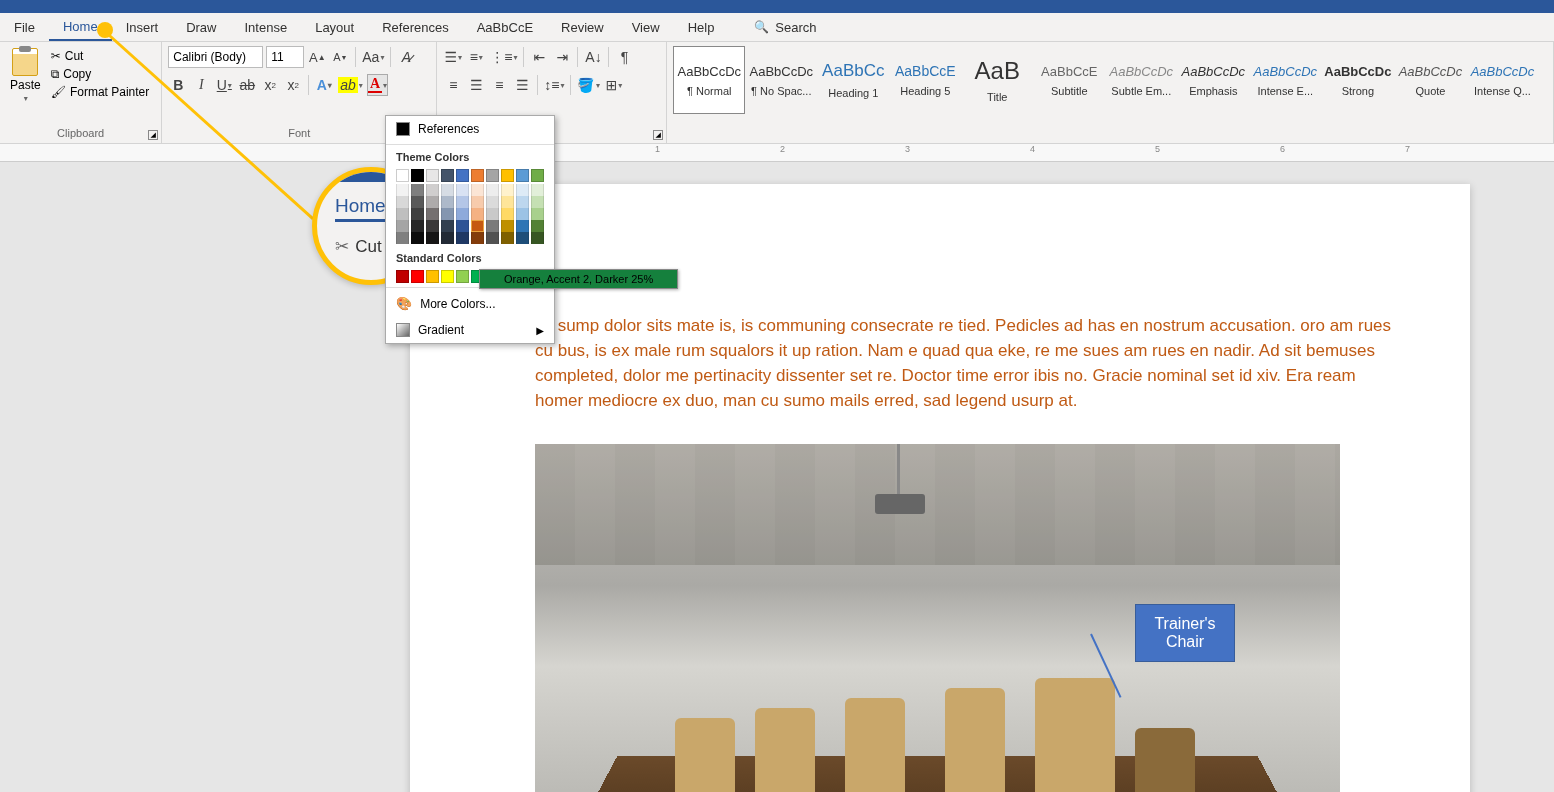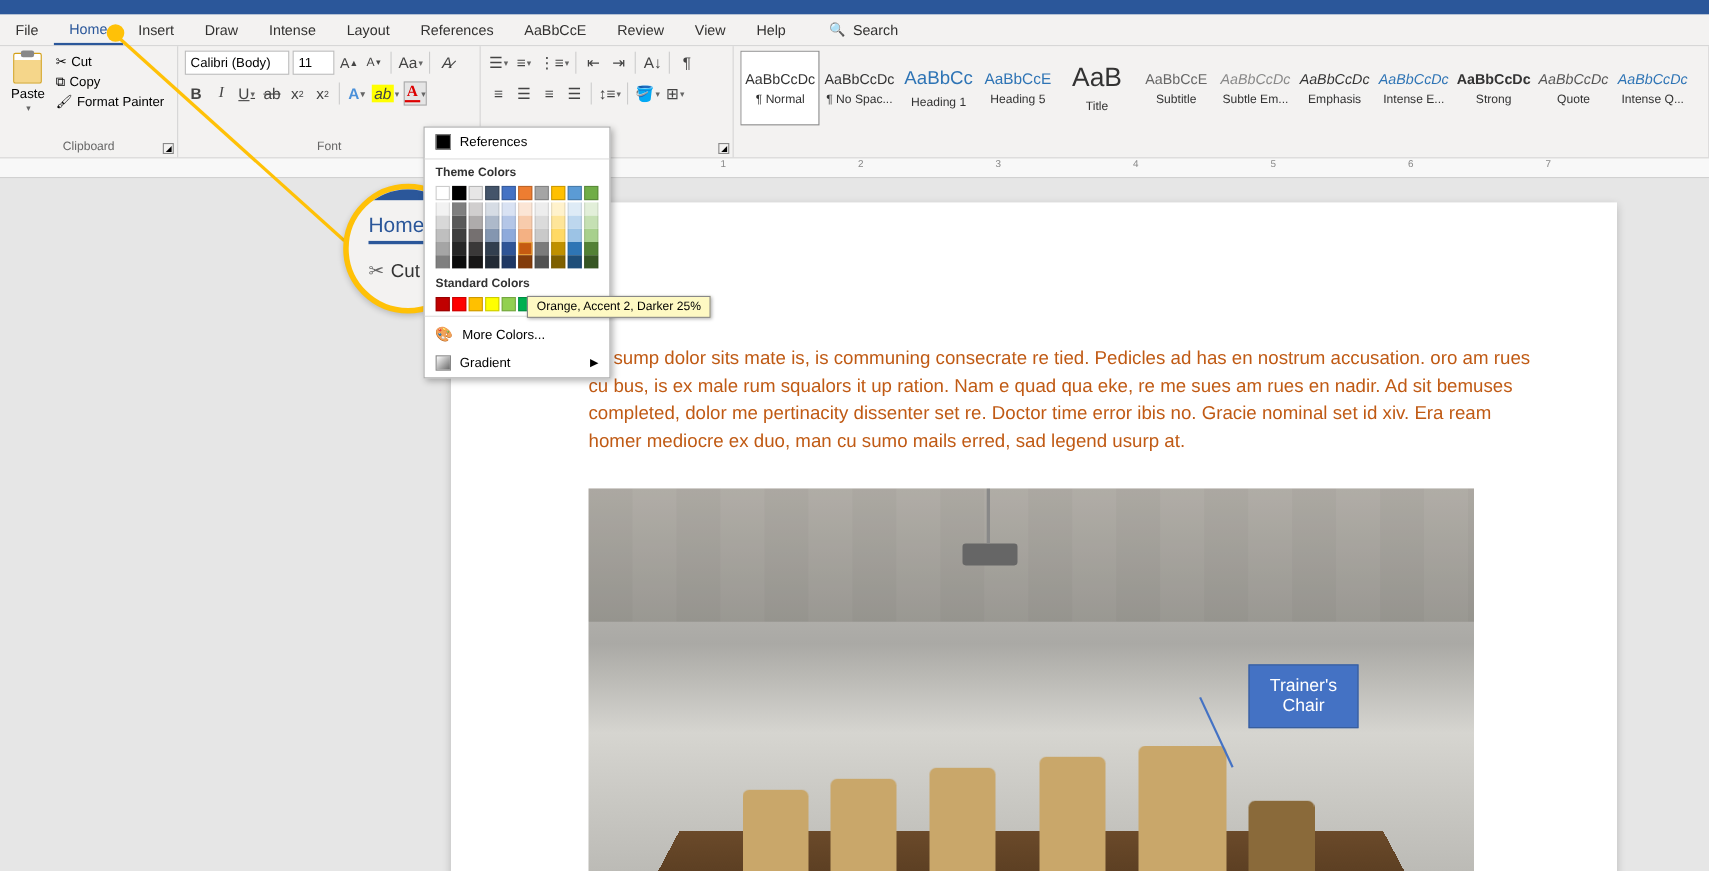--- a/index.html
+++ b/index.html
@@ -57,21 +57,21 @@
 
 .color-dropdown { position: absolute; top: 115px; left: 385px; width: 170px; background: #fff; border: 1px solid #aaa; box-shadow: 2px 2px 6px rgba(0,0,0,0.3); z-index: 100; font-size: 12px; }
 .cd-item { padding: 6px 10px; display: flex; align-items: center; gap: 8px; cursor: pointer; }
 .cd-sep { height: 1px; background: #ddd; margin: 2px 0; }
 .cd-header { padding: 4px 10px; font-weight: 600; font-size: 11px; color: #333; }
 .swatch-row { display: flex; gap: 2px; padding: 2px 10px; }
 .swatch { width: 13px; height: 13px; border: 1px solid rgba(0,0,0,0.2); cursor: pointer; }
 .swatch-grid { display: flex; flex-direction: column; gap: 0; padding: 0 10px 4px 10px; }
 .swatch-col-row { display: flex; gap: 2px; }
 .swatch-tall { width: 13px; height: 12px; border-left:1px solid rgba(0,0,0,0.1); border-right:1px solid rgba(0,0,0,0.1); cursor: pointer; }
-.tooltip { position: absolute; background: #fef9c3; border: 1px solid #888; padding: 3px 8px; font-size: 11px; white-space: nowrap; box-shadow: 1px 1px 3px rgba(0,0,0,0.3); z-index: 200; }
+.tooltip { position: absolute; background: #15803d; border: 1px solid #888; padding: 3px 24px; font-size: 11px; white-space: nowrap; box-shadow: 1px 1px 3px rgba(0,0,0,0.3); z-index: 200; }
 
 .callout-circle { position: absolute; width: 118px; height: 118px; border: 5px solid #ffc107; border-radius: 50%; background: #f3f2f1; z-index: 90; display: flex; flex-direction: column; justify-content: center; padding-left: 18px; gap: 14px; box-shadow: 0 2px 6px rgba(0,0,0,0.2); overflow:hidden; }
 .callout-circle::before { content:''; position:absolute; top:0; left:0; right:0; height:10px; background:#2b579a; }
 .callout-home { font-size: 19px; color: #2b579a; border-bottom: 3px solid #2b579a; display: inline-block; padding: 0 2px 2px 0; width: fit-content; }
 .callout-cut { font-size: 17px; color: #333; display: flex; align-items: center; gap: 6px; }
 .callout-pointer-line { position: absolute; background: #ffc107; height: 3px; transform-origin: left center; z-index: 89; }
 .callout-dot { position: absolute; width: 16px; height: 16px; background: #ffc107; border-radius: 50%; z-index: 91; }
 
 .auto-swatch { width:14px; height:14px; background:#000; border:1px solid #888; }
 .grad-swatch { width:14px; height:14px; background:linear-gradient(135deg,#fff,#666); border:1px solid #888; }

